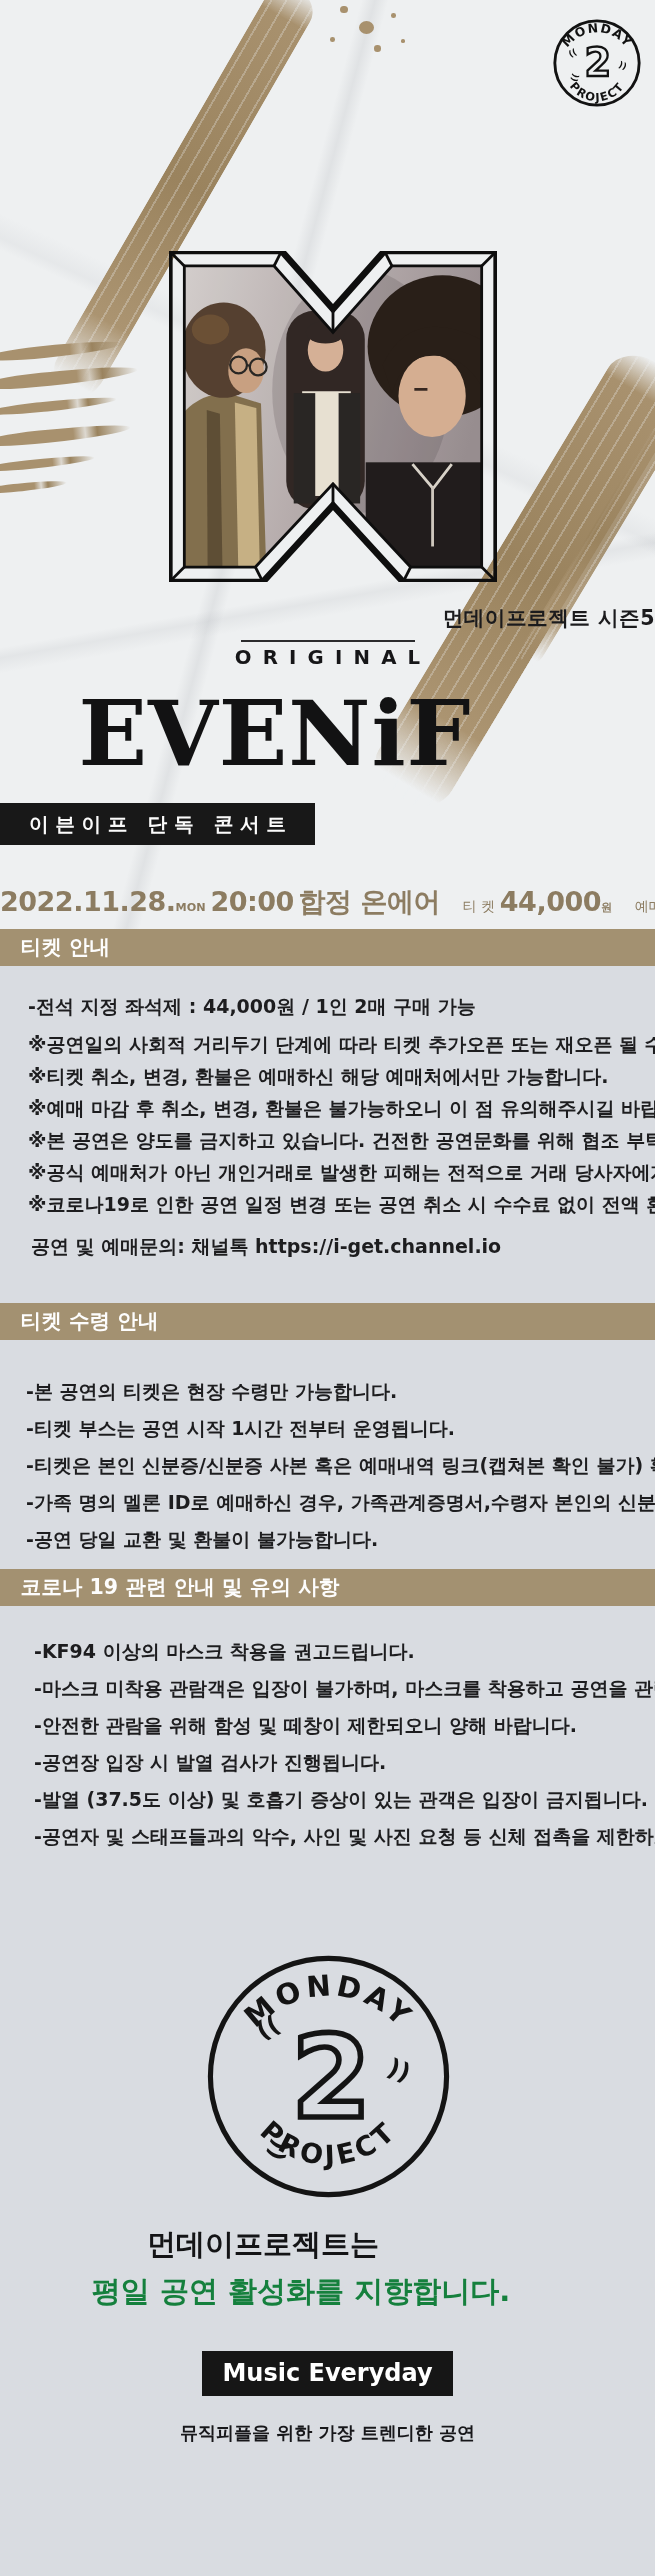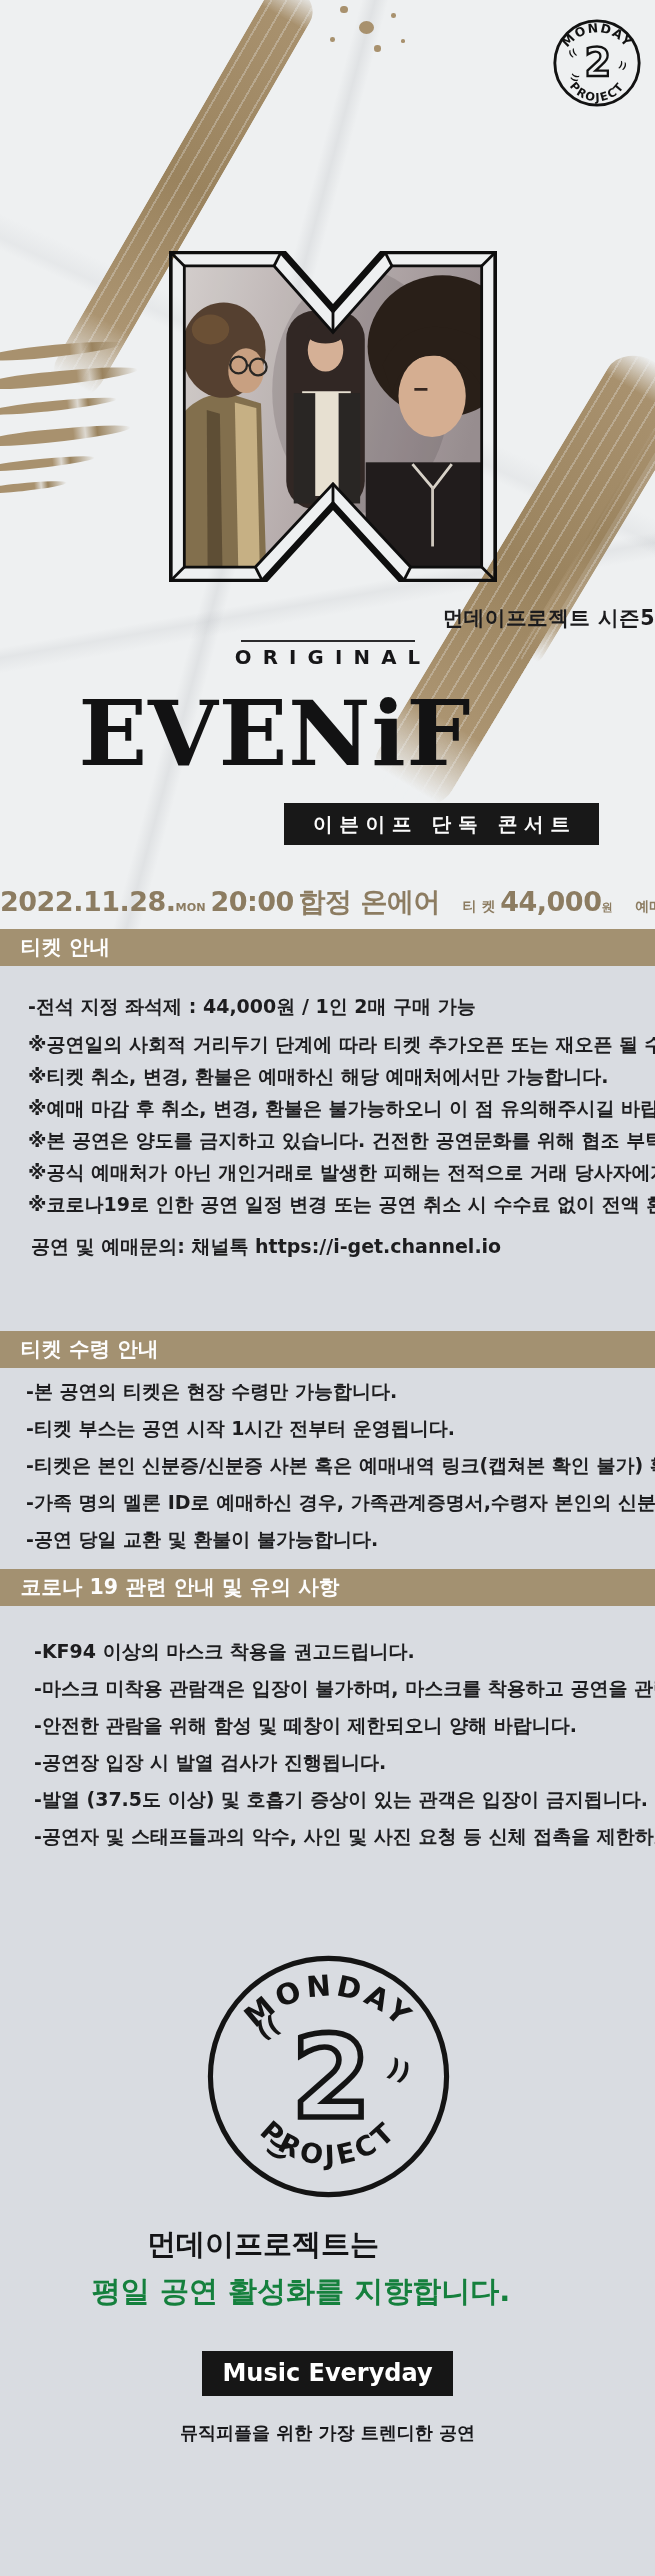--- a/index.html
+++ b/index.html
@@ -42,36 +42,36 @@
   .m-frame { position:absolute; left:169px; top:251px; width:328px; height:331px; }
   
   .series-title { position:absolute; top:604px; left:0; width:655px; text-align:right;
     font-size:20.6px; font-weight:700; letter-spacing:0.5px; color:#1b1b1d; }
   .series-divider { position:absolute; top:640px; left:241px; width:174px; height:1.9px; background:#2b2b2d; }
   .series-sub { position:absolute; top:646px; left:0; width:655px; text-align:center;
     font-size:19.7px; font-weight:700; letter-spacing:11.2px; text-indent:11.2px; color:#161618; }
   .main-title { position:absolute; top:686px; left:0; width:550px; text-align:center;
     font-family:"DejaVu Serif","Liberation Serif",serif; font-weight:700;
     font-size:90px; line-height:1.05; color:#121213; letter-spacing:0.9px; }
-  .badge-wrap { position:absolute; top:803px; left:0; width:599px; text-align:right; }
+  .badge-wrap { position:absolute; top:803px; left:0; width:655px; text-align:left; }
   .title-badge { display:inline-block; background:#181818; color:#fbfbfb;
     font-size:19.7px; font-weight:700; letter-spacing:6.6px; padding:7.5px 22.5px 7.5px 29px; }
   
   .date-line { position:absolute; top:884px; left:0; width:655px; text-align:center;
     color:#8c7c61; white-space:nowrap; }
   .date-line span { vertical-align:baseline; }
   .d-big { font-size:27px; font-weight:700; letter-spacing:-0.5px; }
   .d-sup { font-size:11.2px; font-weight:700; vertical-align:13px; letter-spacing:0; }
-  .d-sm  { font-size:14px; font-weight:700; }
+  .d-sm  { font-size:14px; font-weight:400; }
   .d-unit{ font-size:11.2px; font-weight:700; }
   .d-gap { display:inline-block; width:13px; }
   
   .bar { position:absolute; left:0; width:655px; height:37px; line-height:37px;
     background:#a39171; color:#fdfdfd; font-size:20.6px; font-weight:700; padding-left:20.6px; }
-  .bar1 { top:929px; } .bar2 { top:1303px;margin-top:28px; } .bar3 { top:1569px; }
+  .bar1 { top:929px; } .bar2 { top:1303px; } .bar3 { top:1569px; }
   
   .tline { white-space:nowrap; font-weight:700; color:#1d1d1f; font-size:19px; }
   .s1-intro { position:absolute; top:994px; left:28px; }
   .s1-notes { position:absolute; top:1028px; left:28px; line-height:32px; }
   .s1-contact { position:absolute; top:1234px; left:31px; }
   .s2-items { position:absolute; top:1373px; left:26px; line-height:37px; }
   .s3-items { position:absolute; top:1633px; left:34px; line-height:37px; }
   .s1-notes .tline, .s2-items .tline, .s3-items .tline { font-size:19px; }
   .link-plain { color:#1d1d1f; text-decoration:none; }
   

